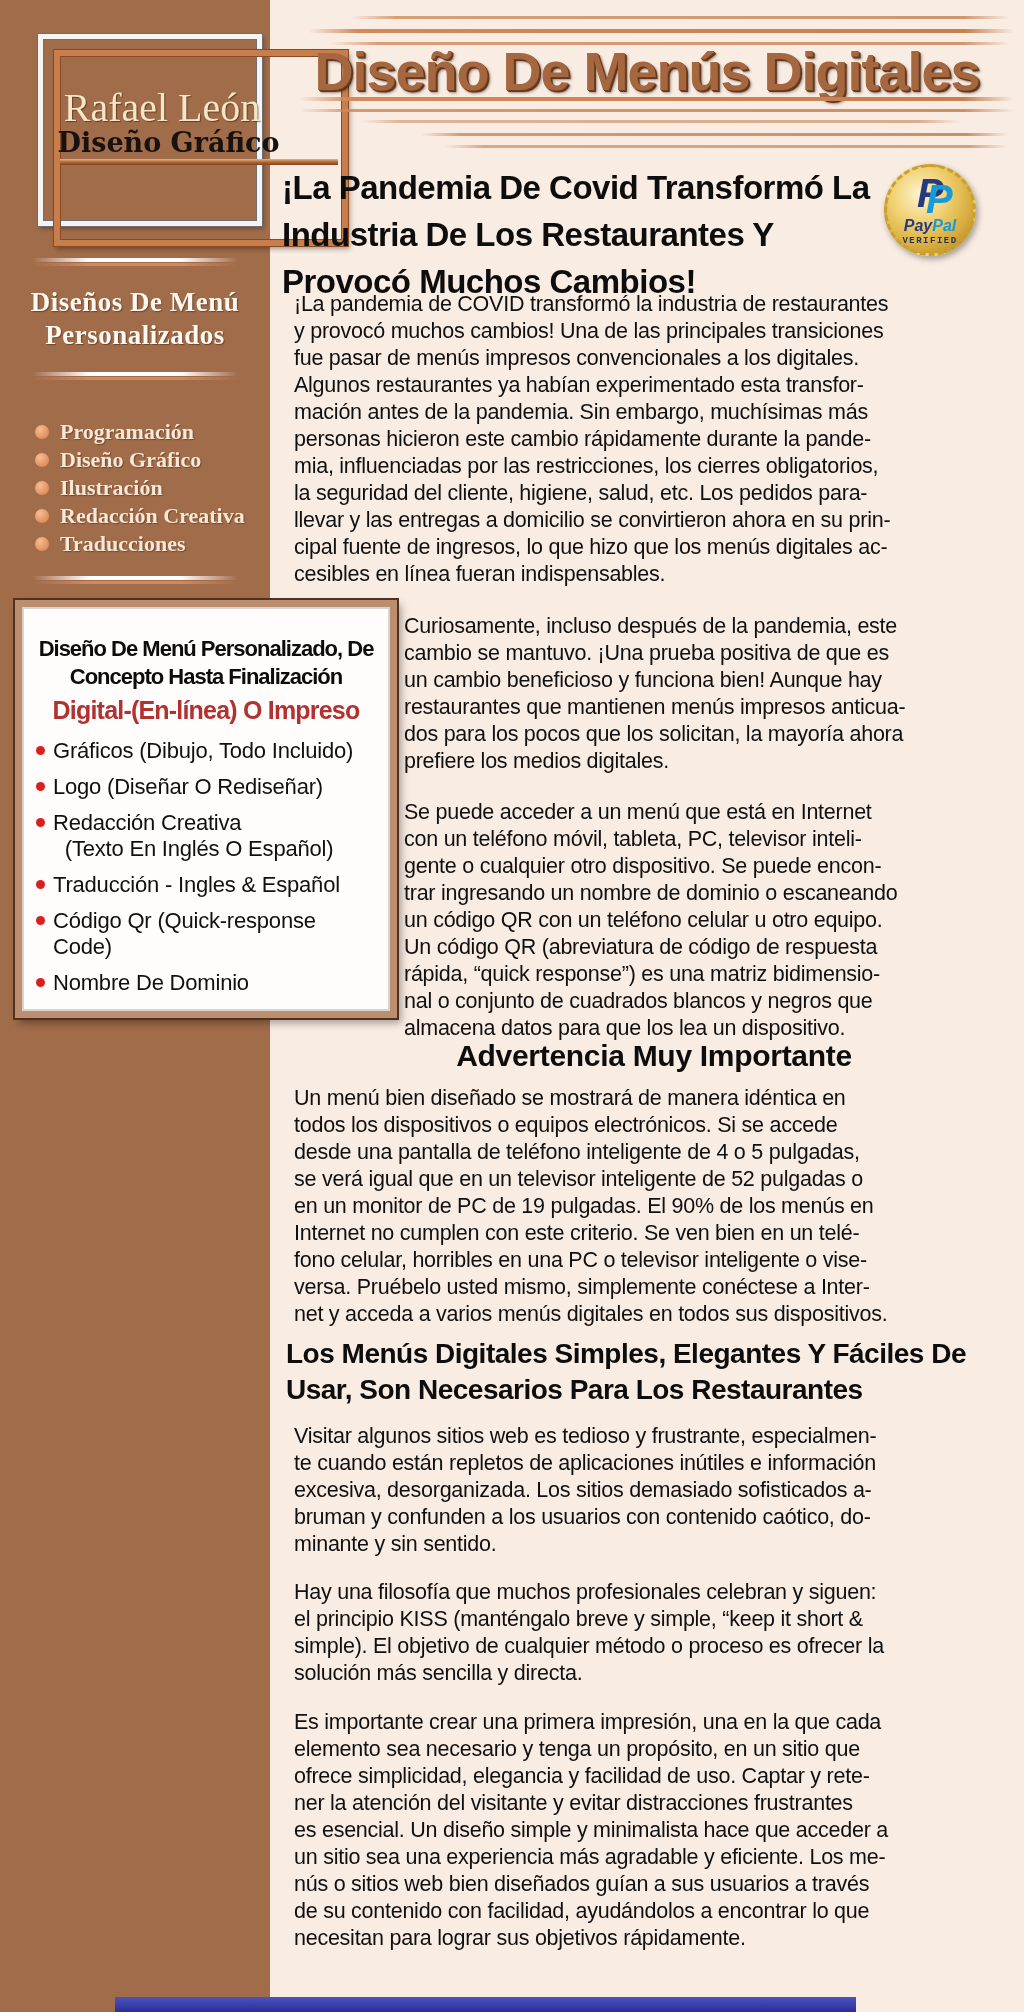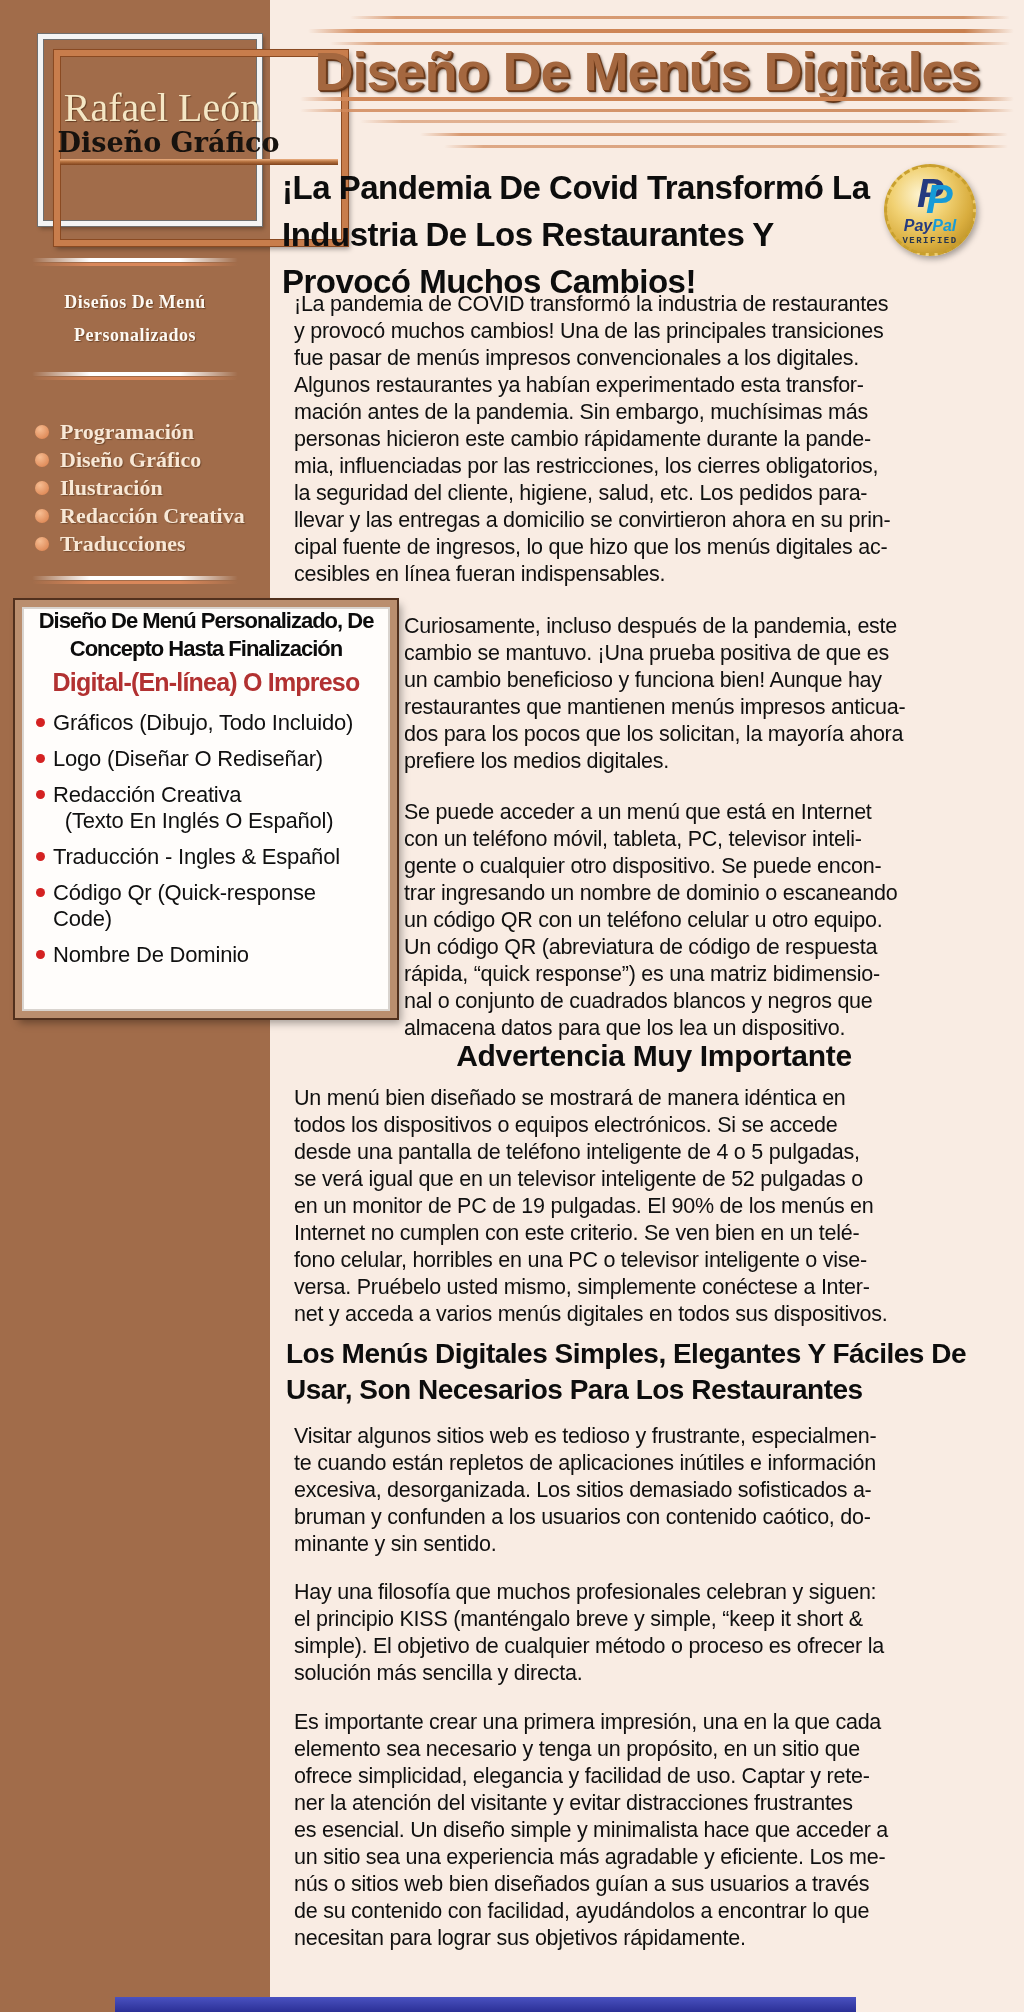--- a/index.html
+++ b/index.html
@@ -18,21 +18,21 @@
   .logo-prof{position:absolute;left:56px;top:127px;width:225px;text-align:center;
        font-family:"DejaVu Serif",serif;font-weight:bold;font-size:27px;color:#17120e;}
   .copper-bar{position:absolute;left:60px;top:159px;width:278px;height:6px;
        background:linear-gradient(180deg,#edb183,#b5713f 45%,#7e421c);}
   .divider{position:absolute;left:32px;width:206px;}
   .d-white{height:4px;border-radius:2px;
        background:linear-gradient(90deg,rgba(255,255,255,0),#fff 28%,#fff 72%,rgba(255,255,255,0));}
   .d-orange{height:3px;margin-top:1px;border-radius:2px;
        background:linear-gradient(90deg,rgba(217,135,90,0),#d9875a 28%,#d9875a 72%,rgba(217,135,90,0));}
   .sb-heading{position:absolute;left:0;top:286px;width:270px;text-align:center;
-       font-family:"Liberation Serif",serif;font-weight:bold;font-size:18px;line-height:33px;
+       font-family:"Liberation Serif",serif;font-weight:bold;font-size:27px;line-height:33px;
        color:#fdf9f2;white-space:pre-line;letter-spacing:.5px;text-shadow:1px 1px 1px rgba(60,30,10,.5);}
   .sb-list{position:absolute;left:35px;top:420px;width:230px;}
   .sb-item{display:flex;align-items:center;margin-bottom:5px;height:23px;}
   .sb-bullet{width:14px;height:14px;border-radius:50%;margin-right:11px;flex:0 0 14px;
        background:radial-gradient(circle at 35% 30%,#f6bd92,#e08c5a 75%);}
   .sb-item span.txt{font-family:"Liberation Serif",serif;font-weight:bold;font-size:22px;
        color:#f8e8d6;text-shadow:1px 1px 1px rgba(60,30,10,.45);}
   
   .hline{position:absolute;border-radius:2px;
        background:linear-gradient(90deg,rgba(210,138,92,0),#d28a5c 7%,#c87f4e 93%,rgba(210,138,92,0));}
@@ -53,21 +53,21 @@
        font-weight:bold;font-size:9px;letter-spacing:1.5px;color:#25354f;font-family:Liberation Mono, monospace;}
   
   .headline{position:absolute;left:282px;top:164px;width:600px;text-align:left;
        font-weight:bold;font-size:33px;line-height:47px;letter-spacing:-.5px;color:#0d0d0d;white-space:pre-line;}
   .para{position:absolute;font-size:21.5px;line-height:27px;letter-spacing:-.25px;
        color:#101010;white-space:pre-line;}
   .h-center{position:absolute;text-align:center;font-weight:bold;color:#0d0d0d;}
   .h-left{position:absolute;font-weight:bold;color:#0d0d0d;white-space:pre-line;}
   
   .offer-box{position:absolute;left:15px;top:600px;width:382px;height:418px;box-sizing:border-box;
-       background:#fffdfb;border:7px solid #ba8e6e;padding:0 12px 10px 12px;
+       background:#fffdfb;border:7px solid #ba8e6e;padding:28px 12px 10px 12px;
        box-shadow:0 0 0 2px #51301d,inset 0 0 0 2px #d9d4cf,4px 5px 8px rgba(0,0,0,.35);}
   .ob-title{text-align:center;font-weight:bold;font-size:22px;line-height:28px;
        letter-spacing:-1px;color:#0c0c0c;white-space:pre-line;}
   .ob-highlight{text-align:center;font-weight:bold;font-size:25px;letter-spacing:-.8px;
        color:#b23131;margin-top:5px;}
   .ob-list{margin-top:13px;}
   .ob-item{display:flex;margin-bottom:10px;}
   .ob-bullet{width:9px;height:9px;border-radius:50%;background:#d42222;flex:0 0 9px;
        margin:8px 8px 0 2px;}
   .ob-item span.txt{font-size:22px;line-height:26px;letter-spacing:-.2px;color:#101010;white-space:pre-line;}

